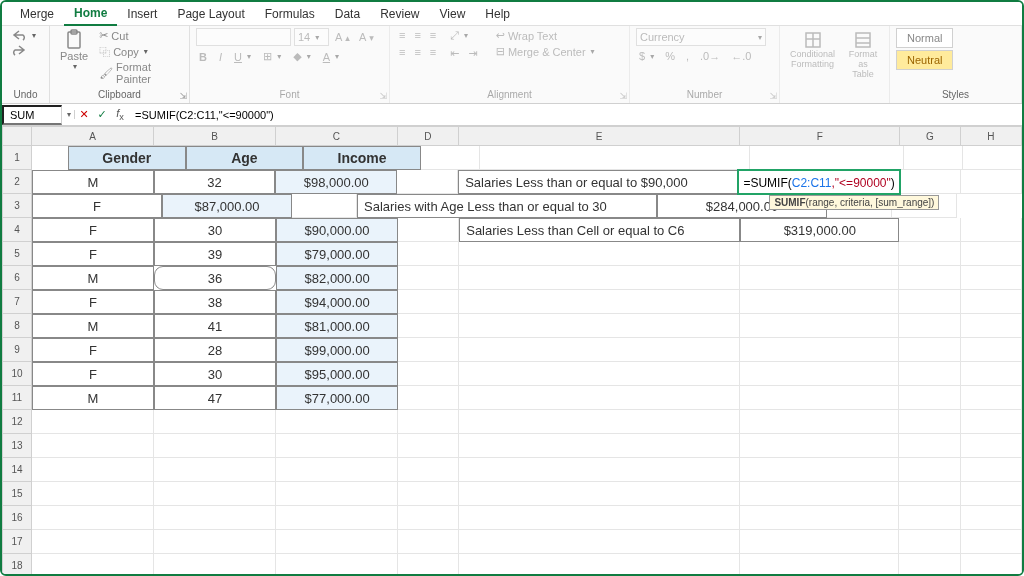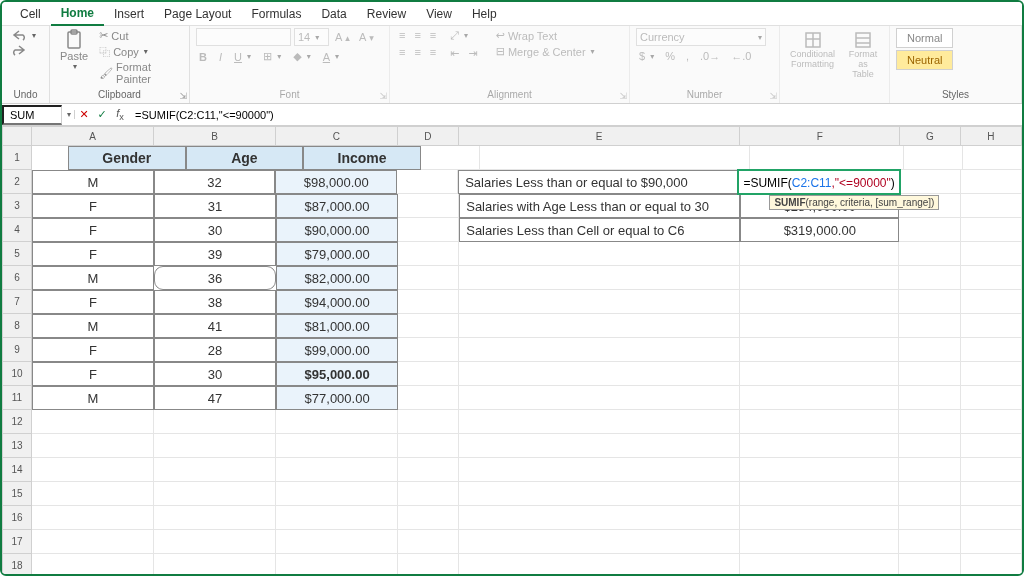--- a/index.html
+++ b/index.html
@@ -45,21 +45,21 @@
 .f-fn { color: #000; }
 .f-range { color: #1a73e8; }
 .f-str { color: #b00020; }
 svg { stroke: currentColor; fill: none; stroke-width: 1.5; }
 .chev { font-size: 8px; color: #666; margin-left: 2px; }
 </style>
 </head>
 <body>
 
 <div class="menu-bar" id="menu-bar">
-    <div class="menu-item">Cell</div>
+    <div class="menu-item">Merge</div>
     <div class="menu-item active">Home</div>
     <div class="menu-item">Insert</div>
     <div class="menu-item">Page Layout</div>
     <div class="menu-item">Formulas</div>
     <div class="menu-item">Data</div>
     <div class="menu-item">Review</div>
     <div class="menu-item">View</div>
     <div class="menu-item">Help</div>
   </div>
 
@@ -294,21 +294,20 @@
           <div class="cell summary-label" style="width: 300px;">Salaries Less than  or equal to $90,000</div>
           <div class="cell summary-val active-edit" style="width: 170px;">
             <span class="formula-display"><span class="f-fn">=SUMIF(</span><span class="f-range">C2:C11</span><span class="f-str">,"&lt;=90000"</span><span class="f-fn">)</span></span>
             <div class="tooltip"><b>SUMIF</b>(range, criteria, [sum_range])</div>
           </div>
           <div class="cell " style="width: 65px;"></div>
           <div class="cell " style="width: 65px;"></div>
         </div>
         <div class="cell-row">
           <div class="cell data-cell" style="width: 130px;">F</div>
-          <div class="cell data-cell" style="width: 130px;">31</div>
           <div class="cell income-cell" style="width: 130px; border-left: 1px dashed rgb(16, 124, 65); border-right: 1px dashed rgb(16, 124, 65);">$87,000.00</div>
           <div class="cell " style="width: 65px;"></div>
           <div class="cell summary-label" style="width: 300px;">Salaries with Age Less than or equal to 30</div>
           <div class="cell summary-val" style="width: 170px;">$284,000.00</div>
           <div class="cell " style="width: 65px;"></div>
           <div class="cell " style="width: 65px;"></div>
         </div>
         <div class="cell-row">
           <div class="cell data-cell" style="width: 130px;">F</div>
           <div class="cell data-cell" style="width: 130px;">30</div>
@@ -365,21 +364,21 @@
           <div class="cell income-cell" style="width: 130px; border-left: 1px dashed rgb(16, 124, 65); border-right: 1px dashed rgb(16, 124, 65);">$99,000.00</div>
           <div class="cell " style="width: 65px;"></div>
           <div class="cell " style="width: 300px;"></div>
           <div class="cell " style="width: 170px;"></div>
           <div class="cell " style="width: 65px;"></div>
           <div class="cell " style="width: 65px;"></div>
         </div>
         <div class="cell-row">
           <div class="cell data-cell" style="width: 130px;">F</div>
           <div class="cell data-cell" style="width: 130px;">30</div>
-          <div class="cell income-cell" style="width: 130px; border-left: 1px dashed rgb(16, 124, 65); border-right: 1px dashed rgb(16, 124, 65); font-weight: bold;">$95,000.00</div>
+          <div class="cell income-cell" style="width: 130px; border-left: 1px dashed rgb(16, 124, 65); border-right: 1px dashed rgb(16, 124, 65);">$95,000.00</div>
           <div class="cell " style="width: 65px;"></div>
           <div class="cell " style="width: 300px;"></div>
           <div class="cell " style="width: 170px;"></div>
           <div class="cell " style="width: 65px;"></div>
           <div class="cell " style="width: 65px;"></div>
         </div>
         <div class="cell-row">
           <div class="cell data-cell" style="width: 130px;">M</div>
           <div class="cell data-cell" style="width: 130px;">47</div>
           <div class="cell income-cell" style="width: 130px; border-left: 1px dashed rgb(16, 124, 65); border-right: 1px dashed rgb(16, 124, 65); border-bottom: 1px dashed rgb(16, 124, 65);">$77,000.00</div>

